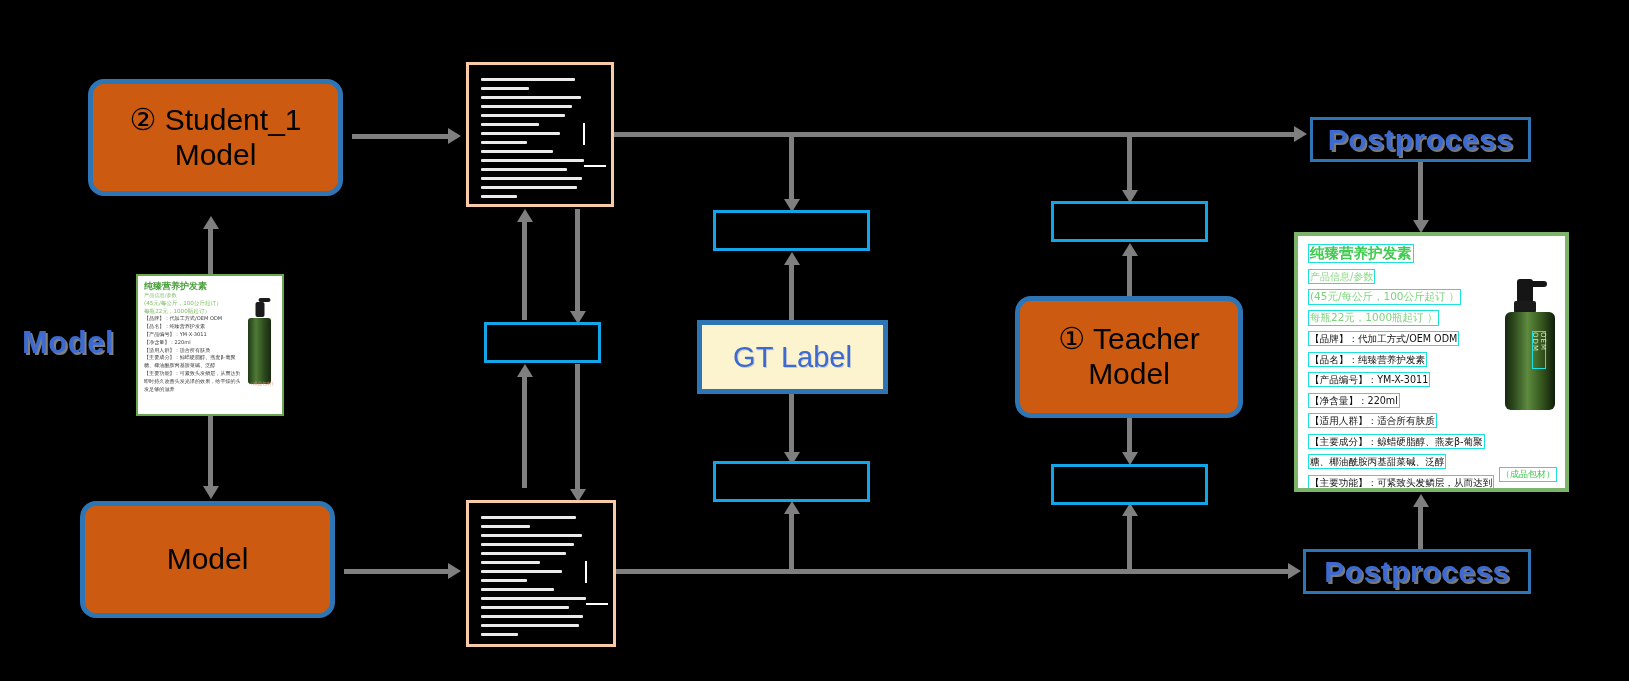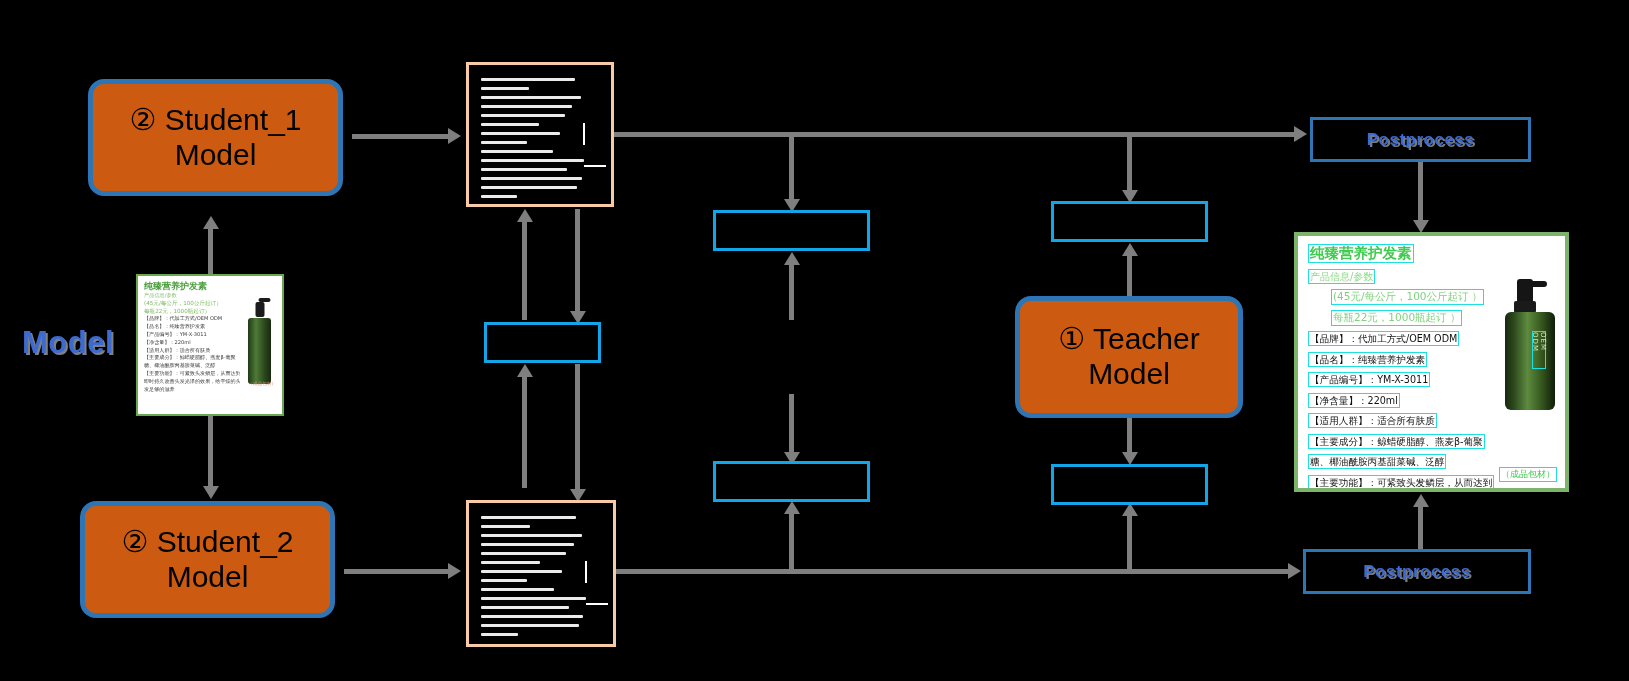--- a/index.html
+++ b/index.html
@@ -42,21 +42,21 @@
   .cyan-box{background:#000;border:3px solid #12A5E8;box-sizing:border-box;}
   #loss-box-gt-top   {left:713px;top:210px;width:157px;height:41px;}
   #loss-box-gt-bottom{left:713px;top:461px;width:157px;height:41px;}
   #loss-box-t-top    {left:1051px;top:201px;width:157px;height:41px;}
   #loss-box-t-bottom {left:1051px;top:464px;width:157px;height:41px;}
   #loss-box-mid      {left:484px;top:322px;width:117px;height:41px;}
 
   
   .postprocess-box{
     background:#000;border:3px solid #2E75B6;box-sizing:border-box;
-    color:#3c6ad0;font-weight:bold;font-size:17px;text-shadow:2px 2px 0 #7a7a7a;
+    color:#3c6ad0;font-weight:bold;font-size:30px;text-shadow:2px 2px 0 #7a7a7a;
     letter-spacing:.5px;
   }
   #postprocess-top{left:1310px;top:117px;width:221px;height:45px;}
   #postprocess-bottom{left:1303px;top:549px;width:228px;height:45px;}
 
   
   .respmap{
     background:#000;border:3px solid #F8CBA6;box-sizing:border-box;
     overflow:hidden;padding:13px 10px 0 12px;
   }
@@ -106,21 +106,21 @@
   }
   #output-panel .op-inner{position:relative;width:100%;height:100%;}
   .op-txtcol{width:182px;}
   .op-box{
     display:inline-block;border:1.5px solid #1ee0e0;box-sizing:border-box;
     padding:0 1px;margin-bottom:2.5px;white-space:nowrap;
     font-family:"DejaVu Sans",sans-serif;
   }
   .op-title{color:#3ecb4e;font-weight:bold;font-size:14.5px;line-height:17px;}
   .op-sub{color:#8fd98a;font-size:10px;line-height:13px;}
-  .op-green{color:#7ed37c;font-size:10.5px;line-height:13.5px;margin-left:23px;}
+  .op-green{color:#7ed37c;font-size:10.5px;line-height:13.5px;}
   .op-dark{color:#111;font-size:9.6px;line-height:13px;}
   .op-bottle{position:absolute;right:2px;top:35px;width:52px;height:150px;}
   .op-bottle-cap{position:absolute;left:12px;top:0;width:16px;height:24px;background:#151515;border-radius:3px;}
   .op-bottle-nozzle{position:absolute;left:12px;top:2px;width:30px;height:6px;background:#151515;border-radius:3px;}
   .op-bottle-neck{position:absolute;left:9px;top:22px;width:22px;height:12px;background:#1a1a1a;border-radius:2px;}
   .op-bottle-body{position:absolute;left:0px;top:33px;width:50px;height:98px;border-radius:6px;
       background:linear-gradient(90deg,#16280f 0%,#2d4a1d 18%,#5d8b3f 45%,#37591f 72%,#101d0a 100%);}
   .op-bottle-lbl{position:absolute;left:27px;top:52px;width:12px;height:36px;
       border:1.5px solid #1ee0e0;color:#cfe8bb;font-size:7px;
       writing-mode:vertical-rl;display:flex;align-items:center;justify-content:center;
@@ -196,32 +196,32 @@
 
   <div class="abs ctr model-box" id="student1-box">
     <div>
       <div>② Student_1</div>
       <div>Model</div>
     </div>
   </div>
 
   <div class="abs ctr model-box" id="student2-box">
     <div>
-      <div>② Student_2</div>
       <div>Model</div>
     </div>
   </div>
 
   <div class="abs ctr model-box" id="teacher-box">
     <div>
       <div>① Teacher</div>
       <div>Model</div>
     </div>
   </div>
 
+  <div class="abs ctr" id="gt-label-box">GT Label</div>
 
   <div class="abs cyan-box" id="loss-box-gt-top"></div>
   <div class="abs cyan-box" id="loss-box-gt-bottom"></div>
   <div class="abs cyan-box" id="loss-box-t-top"></div>
   <div class="abs cyan-box" id="loss-box-t-bottom"></div>
   <div class="abs cyan-box" id="loss-box-mid"></div>
 
   <div class="abs ctr postprocess-box" id="postprocess-top">Postprocess</div>
   <div class="abs ctr postprocess-box" id="postprocess-bottom">Postprocess</div>
 

